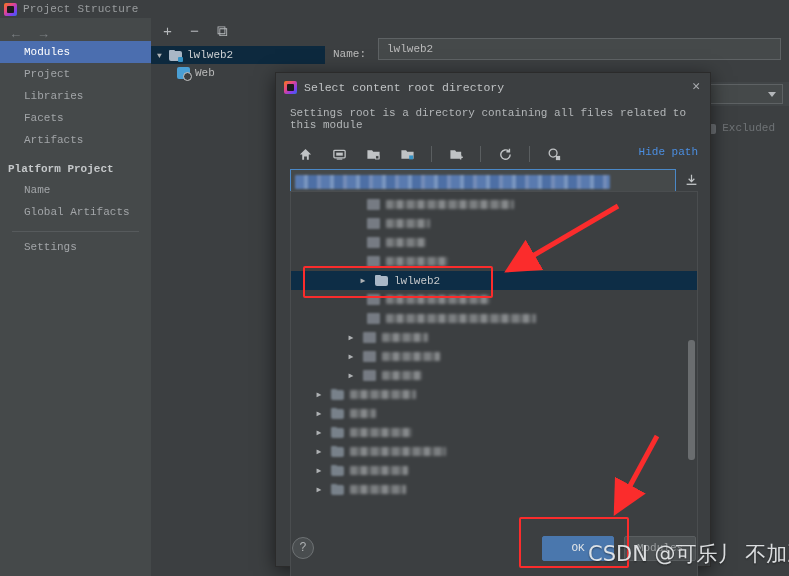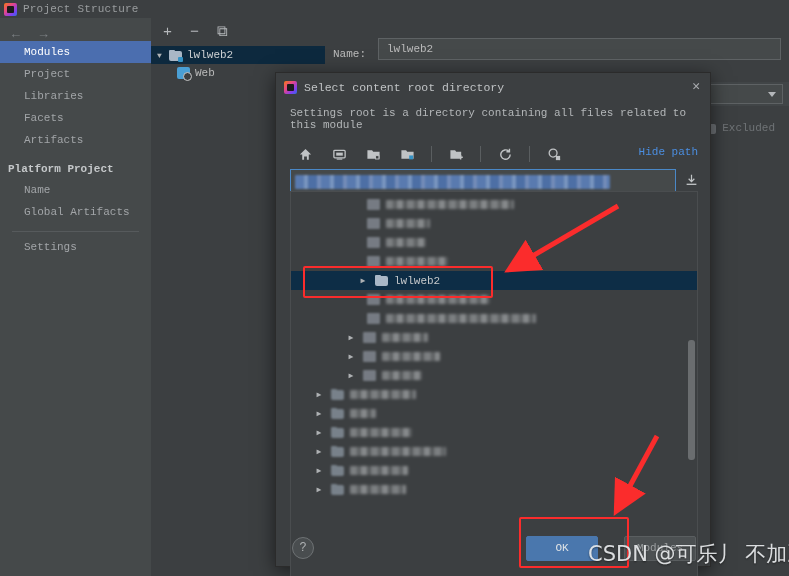--- a/index.html
+++ b/index.html
@@ -457,21 +457,21 @@
         <span class="folder-ico" style="opacity:.55;filter:blur(.9px);"></span>
         <span class="blurtext" style="width:56px;"></span>
       </div>
 
       <div class="dtree-scroll"></div>
     </div>
 
     <div class="dlg-buttons">
       <div class="help-btn">?</div>
       <div class="spacer-fill"></div>
-      <div class="btn btn-ok" style="margin-right:26px;">OK</div>
+      <div class="btn btn-ok" style="margin-right:10px;">OK</div>
       <div class="btn btn-cancel">Modules</div>
     </div>
   </div>
 
   <div class="redbox" style="left:303px; top:266px; width:190px; height:32px;"></div>
   <div class="redbox" style="left:519px; top:517px; width:110px; height:51px;"></div>
 
   <svg class="arrow-svg" style="left:490px; top:195px; width:200px; height:95px;">
     <defs>
       <marker id="ah1" markerWidth="7" markerHeight="7" refX="5.2" refY="3.5" orient="auto">

